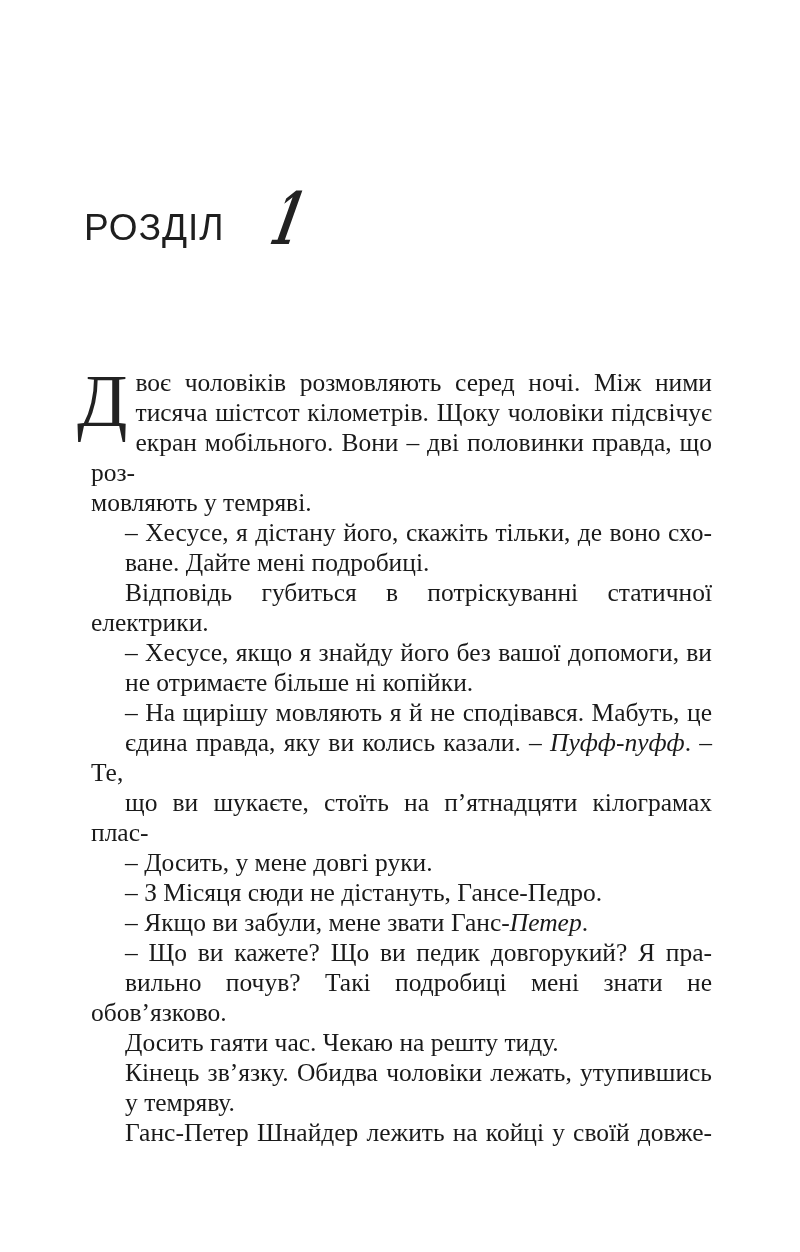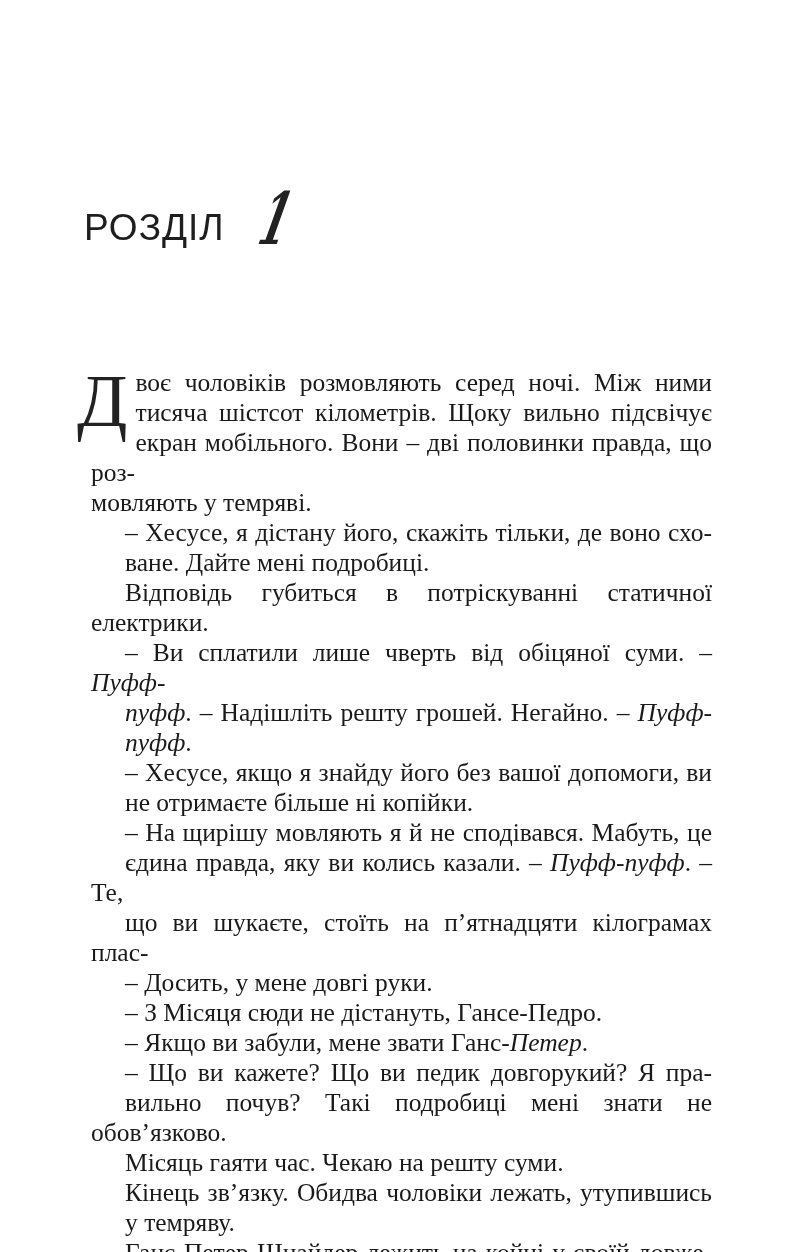--- a/index.html
+++ b/index.html
@@ -13,20 +13,21 @@
       position: relative;
       overflow: hidden;
       color: #1a1a1a;
     }
     .chapter-heading {
       position: absolute;
       left: 84px;
       top: 190px;
       display: flex;
       align-items: flex-end;
+      gap: 12px;
     }
     .chapter-word {
       font-family: "Liberation Sans", "DejaVu Sans", sans-serif;
       font-size: 37px;
       letter-spacing: 1px;
       color: #1e1e1e;
       line-height: 1;
       margin-bottom: 2px;
     }
     .chapter-num {
@@ -77,39 +78,34 @@
 <div class="chapter-heading">
   <span class="chapter-word">РОЗДІЛ</span>
   <span class="chapter-num">1</span>
 </div>
 
 <div class="text-block">
 
   <p class="first">
     <span class="drop-cap">Д</span>
     <span class="line">воє чоловіків розмовляють серед ночі. Між ними</span>
-    <span class="line">тисяча шістсот кілометрів. Щоку вильно підсвічує</span>
+    <span class="line">тисяча шістсот кілометрів. Щоку чоловіки підсвічує</span>
     <span class="line">екран мобільного. Вони – дві половинки правда, що роз-</span>
     <span class="line last">мовляють у темряві.</span>
   </p>
 
   <p>
     <span class="line" style="text-indent:34px">– Хесусе, я дістану його, скажіть тільки, де воно схо-</span>
     <span class="line last">ване. Дайте мені подробиці.</span>
   </p>
 
   <p>
     <span class="line last" style="text-indent:34px">Відповідь губиться в потріскуванні статичної електрики.</span>
   </p>
 
-  <p>
-    <span class="line" style="text-indent:34px"><span>– Ви сплатили лише чверть від обіцяної суми. – </span><em>Пуфф-</em></span>
-    <span class="line"><em>пуфф</em><span>. – Надішліть решту грошей. Негайно. – </span><em>Пуфф-</em></span>
-    <span class="line last"><em>пуфф</em><span>.</span></span>
-  </p>
 
   <p>
     <span class="line" style="text-indent:34px">– Хесусе, якщо я знайду його без вашої допомоги, ви</span>
     <span class="line last">не отримаєте більше ні копійки.</span>
   </p>
 
   <p>
     <span class="line" style="text-indent:34px">– На щирішу мовляють я й не сподівався. Мабуть, це</span>
     <span class="line"><span>єдина правда, яку ви колись казали. – </span><em>Пуфф-пуфф</em><span>. – Те,</span></span>
     <span class="line">що ви шукаєте, стоїть на п’ятнадцяти кілограмах плас-</span>
@@ -123,21 +119,21 @@
     <span class="line last" style="text-indent:34px">– З Місяця сюди не дістануть, Гансе-Педро.</span>
   </p>
 
   <p>
     <span class="line last" style="text-indent:34px"><span>– Якщо ви забули, мене звати Ганс-</span><em>Петер</em><span>.</span></span>
   </p>
 
   <p>
     <span class="line" style="text-indent:34px">– Що ви кажете? Що ви педик довгорукий? Я пра-</span>
     <span class="line">вильно почув? Такі подробиці мені знати не обов’язково.</span>
-    <span class="line last">Місяць гаяти час. Чекаю на решту суми.</span>
+    <span class="line last">Досить гаяти час. Чекаю на решту тиду.</span>
   </p>
 
   <p>
     <span class="line" style="text-indent:34px">Кінець зв’язку. Обидва чоловіки лежать, утупившись</span>
     <span class="line last">у темряву.</span>
   </p>
 
   <p>
     <span class="line" style="text-indent:34px">Ганс-Петер Шнайдер лежить на койці у своїй довже-</span>
 

